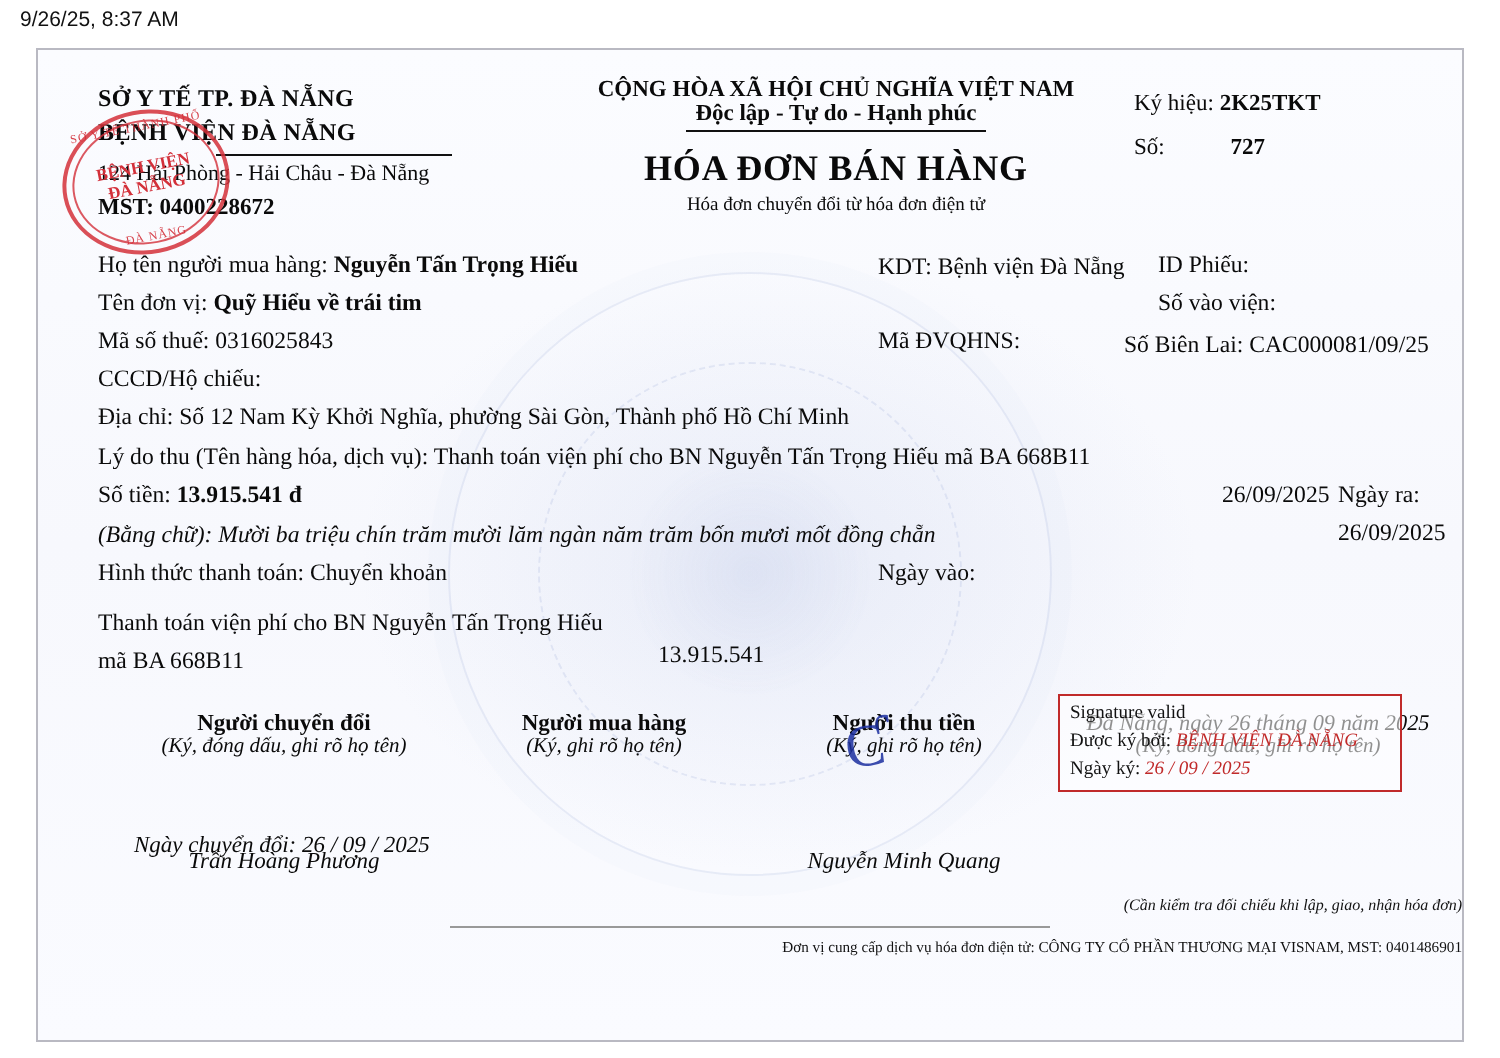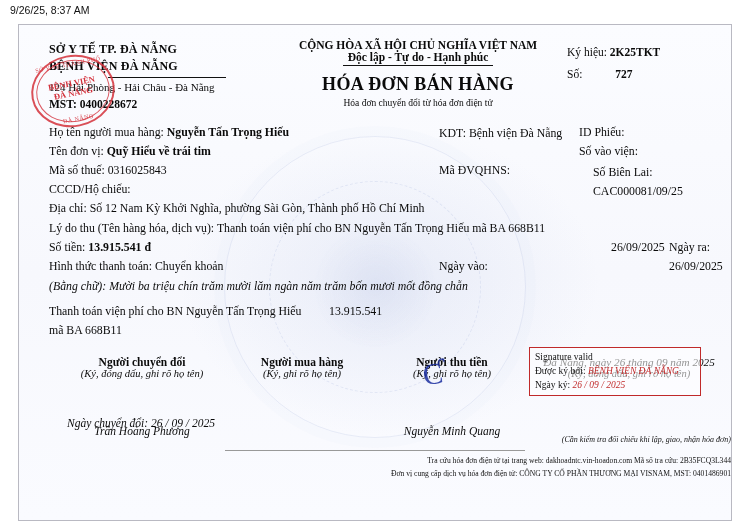--- a/index.html
+++ b/index.html
@@ -111,21 +111,21 @@
   
   .body{position:relative;padding:2px 30px 0 30px;font-size:11.8px;line-height:1.62;}
   .fld{position:relative;white-space:nowrap;}
   .fld b{font-weight:bold;}
   .two-col{position:relative;}
   .two-col .c2{position:absolute;left:390px;top:0;}
   .two-col .c3{position:absolute;left:530px;top:0;text-align:right;}
   .ital{font-style:italic;}
   .money-line{margin-top:1px;}
   .pay-block{margin-top:6px;position:relative;}
-  .pay-block .amount{position:absolute;left:280px;top:0;}
+  .pay-block .amount{position:absolute;left:280px;top:16px;}
 
   
   .sig-area{position:relative;margin-top:16px;height:130px;}
   .sig-col{position:absolute;text-align:center;font-size:11.5px;}
   .sig-col .role{font-weight:bold;}
   .sig-col .hint{font-style:italic;font-size:10.5px;}
   .sig-col .name{margin-top:46px;font-style:italic;font-size:11.5px;}
   .sig-c1{left:48px;width:150px;}
   .sig-c2{left:208px;width:150px;}
   .sig-c3{left:358px;width:150px;}
@@ -243,39 +243,39 @@
       <div class="fld">
         <span>Lý do thu (Tên hàng hóa, dịch vụ):</span>
         <span>Thanh toán viện phí cho BN Nguyễn Tấn Trọng Hiếu mã BA 668B11</span>
       </div>
 
       <div class="fld">
         <span>Số tiền:</span>
         <b>13.915.541 đ</b>
       </div>
 
+      <div class="fld ital money-line">(Bằng chữ): Mười ba triệu chín trăm mười lăm ngàn năm trăm bốn mươi mốt đồng chẵn</div>
+
       <div class="fld two-col">
         <span>Hình thức thanh toán:</span>
         <span>Chuyển khoản</span>
         <span class="c2">Ngày vào:</span>
       </div>
 
-      <div class="fld ital money-line">(Bằng chữ): Mười ba triệu chín trăm mười lăm ngàn năm trăm bốn mươi mốt đồng chẵn</div>
-
       <div class="pay-block">
         <div>Thanh toán viện phí cho BN Nguyễn Tấn Trọng Hiếu</div>
         <div>mã BA 668B11</div>
         <div class="amount">13.915.541</div>
       </div>
 
       <div style="position:absolute;left:420px;top:3px;font-size:11.8px;">
         <div><span>KDT:</span>
              <span>Bệnh viện Đà Nẵng</span></div>
       </div>
-      <div style="position:absolute;left:574px;top:42px;font-size:11.8px;">
+      <div style="position:absolute;left:543px;top:42px;font-size:11.8px;">
         <span>Số Biên Lai:</span>
         <span>CAC000081/09/25</span>
       </div>
       <div style="position:absolute;left:592px;top:117px;font-size:11.8px;">
         <span>26/09/2025</span>
       </div>
       <div style="position:absolute;left:650px;top:117px;font-size:11.8px;">
         <span>Ngày ra:</span>
         <span>26/09/2025</span>
       </div>
@@ -318,18 +318,17 @@
         <span>Ngày ký:</span>
         <span class="v">26 / 09 / 2025</span>
       </div>
     </div>
 
     <div class="convert-date">Ngày chuyển đổi: 26 / 09 / 2025</div>
 
     <div class="footer">
       <div class="f1">(Cần kiểm tra đối chiếu khi lập, giao, nhận hóa đơn)</div>
       <div class="fdiv"></div>
-      <div class="f2">Tra cứu hóa đơn điện tử tại trang web: dakhoadntc.vin-hoadon.com Mã số tra cứu: 2B35FCQ3L344</div>
       <div class="f3">Đơn vị cung cấp dịch vụ hóa đơn điện tử: CÔNG TY CỔ PHẦN THƯƠNG MẠI VISNAM, MST: 0401486901</div>
     </div>
 
   </div>
 </div>
 
 </body></html>

